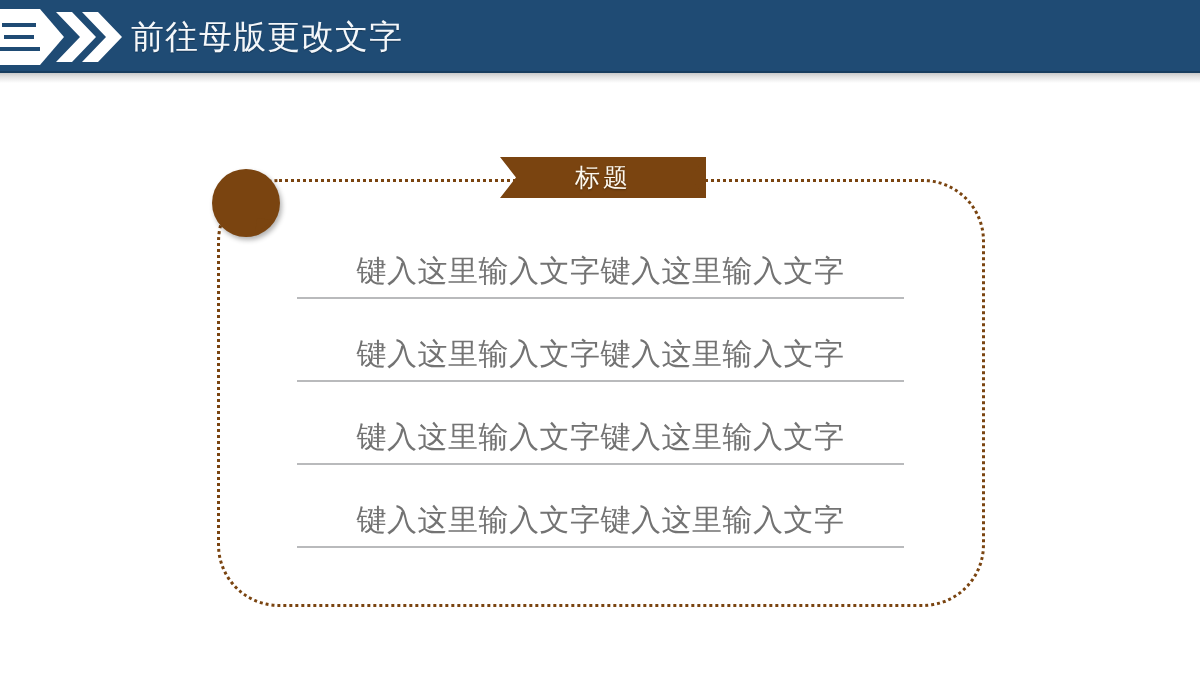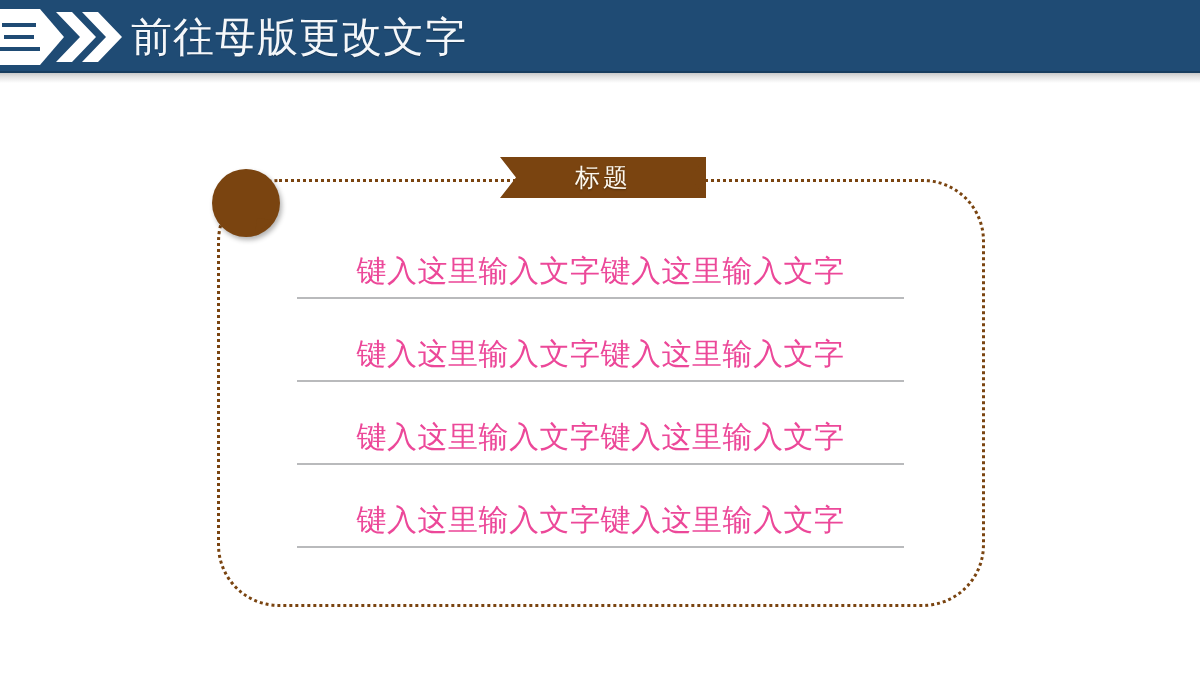--- a/index.html
+++ b/index.html
@@ -51,21 +51,21 @@
     position: absolute;
     left: 56px;
     top: 11px;
     width: 70px;
     height: 52px;
   }
   .header-title {
     position: absolute;
     left: 131px;
     top: 13px;
-    font-size: 41px;
+    font-size: 33px;
     line-height: 48px;
     color: #f4f7fa;
     letter-spacing: 1px;
     white-space: nowrap;
     text-shadow: 0 1px 1px rgba(0,0,0,0.25);
   }
 
   
   .dotted-frame {
     position: absolute;
@@ -156,21 +156,21 @@
     height: 83px;
   }
   .row-text {
     position: absolute;
     left: 0;
     top: 0;
     width: 607px;
     text-align: center;
     font-size: 30px;
     line-height: 46px;
-    color: #ec4899;
+    color: #737373;
     letter-spacing: 0.5px;
     white-space: nowrap;
   }
   .row-rule {
     position: absolute;
     left: 0;
     top: 49px;
     width: 607px;
     height: 2px;
     background: #b9babc;

